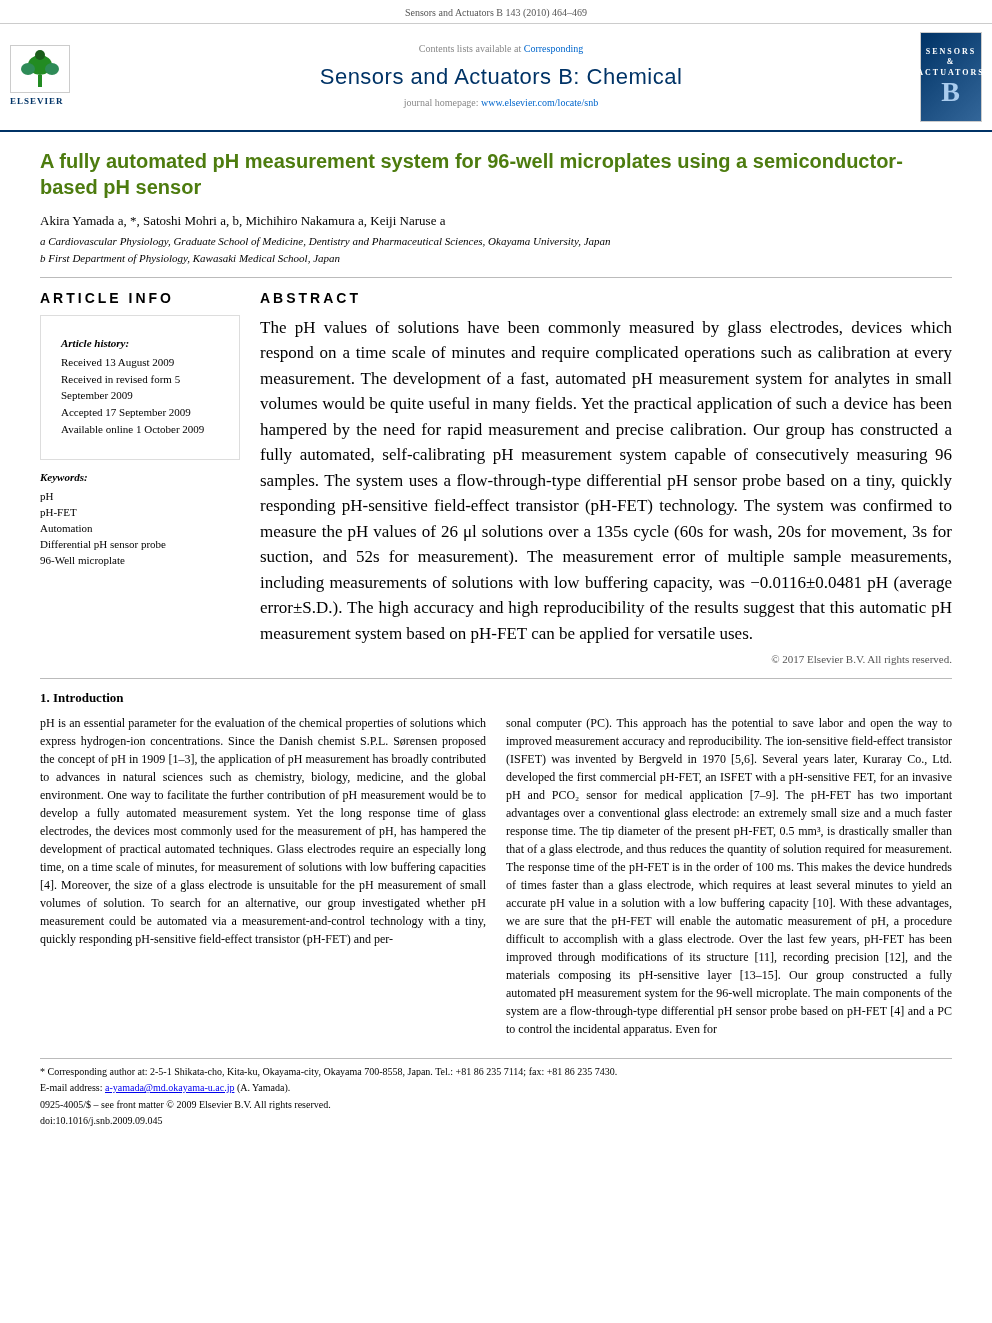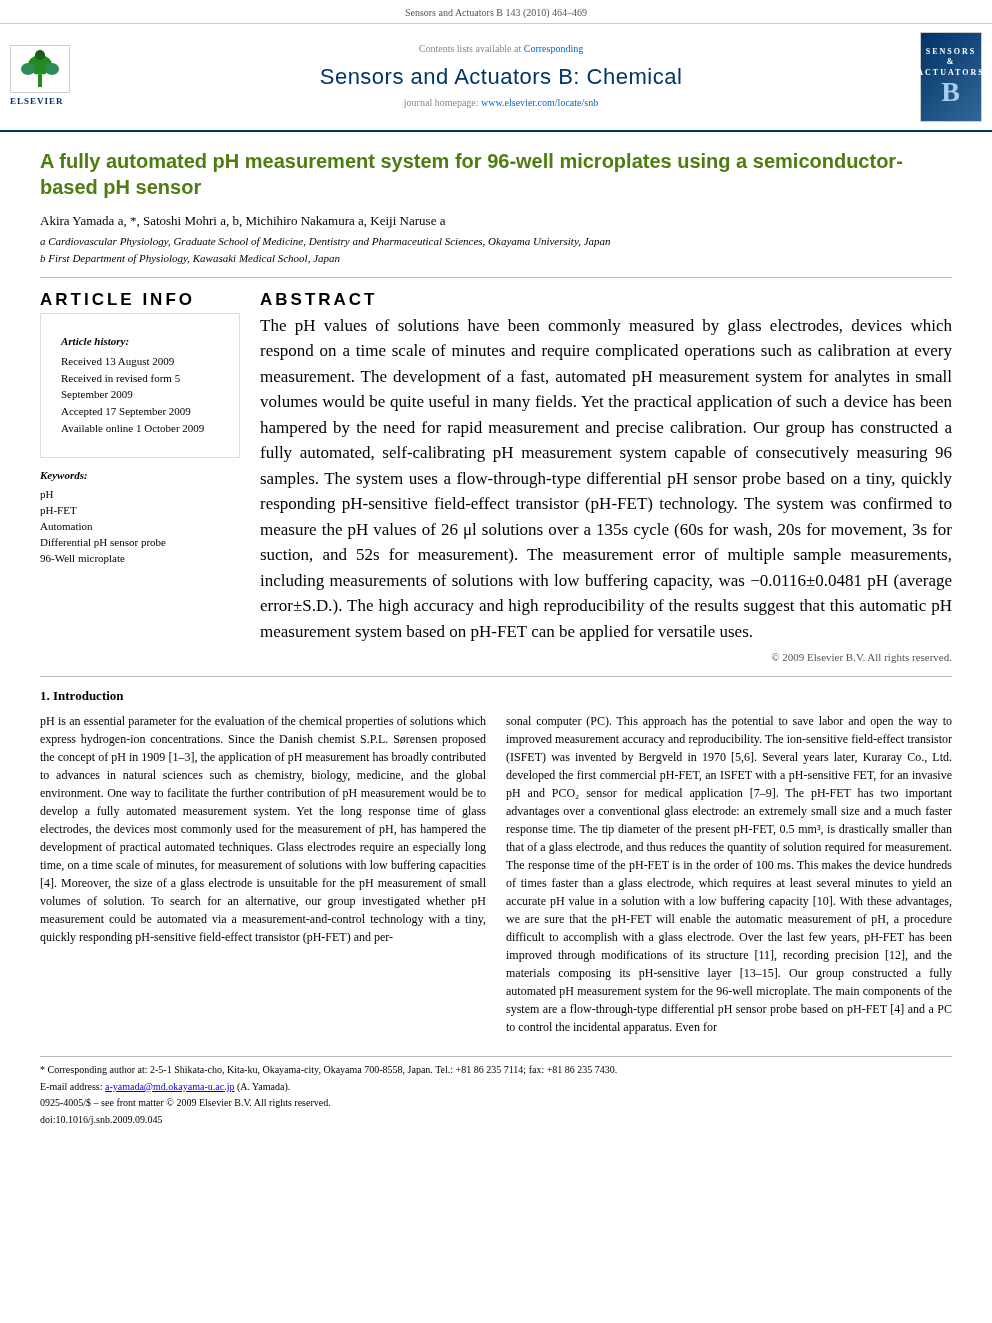--- a/index.html
+++ b/index.html
@@ -170,25 +170,26 @@
     .col-left {
       width: 200px;
       min-width: 200px;
       flex-shrink: 0;
     }
     .col-right {
       flex: 1;
     }
     .section-label {
       font-family: Arial, sans-serif;
-      font-size: 17px;
+      font-size: 14px;
       letter-spacing: 3px;
       text-transform: uppercase;
       font-weight: bold;
       color: #000;
+      margin-bottom: 6px;
     }
     .article-info-box {
       border: 1px solid #ddd;
       padding: 20px;
       font-size: 11px;
       margin-bottom: 10px;
     }
     .article-info-box .info-title {
       font-style: italic;
       font-weight: bold;
@@ -344,21 +345,21 @@
           <div class="kw-item">Differential pH sensor probe</div>
           <div class="kw-item">96-Well microplate</div>
         </div>
       </div>
 
       <div class="col-right">
         <div class="section-label">ABSTRACT</div>
         <div class="abstract-text">
           <p>The pH values of solutions have been commonly measured by glass electrodes, devices which respond on a time scale of minutes and require complicated operations such as calibration at every measurement. The development of a fast, automated pH measurement system for analytes in small volumes would be quite useful in many fields. Yet the practical application of such a device has been hampered by the need for rapid measurement and precise calibration. Our group has constructed a fully automated, self-calibrating pH measurement system capable of consecutively measuring 96 samples. The system uses a flow-through-type differential pH sensor probe based on a tiny, quickly responding pH-sensitive field-effect transistor (pH-FET) technology. The system was confirmed to measure the pH values of 26 μl solutions over a 135s cycle (60s for wash, 20s for movement, 3s for suction, and 52s for measurement). The measurement error of multiple sample measurements, including measurements of solutions with low buffering capacity, was −0.0116±0.0481 pH (average error±S.D.). The high accuracy and high reproducibility of the results suggest that this automatic pH measurement system based on pH-FET can be applied for versatile uses.</p>
         </div>
-        <div class="copyright-line">© 2009 Elsevier B.V. All rights reserved.</div>
+        <div class="copyright-line">© 2017 Elsevier B.V. All rights reserved.</div>
       </div>
     </div>
 
     <hr class="divider-line">
 
     <div class="section-heading">
       <span>1.</span>
       <span>Introduction</span>
     </div>
 

